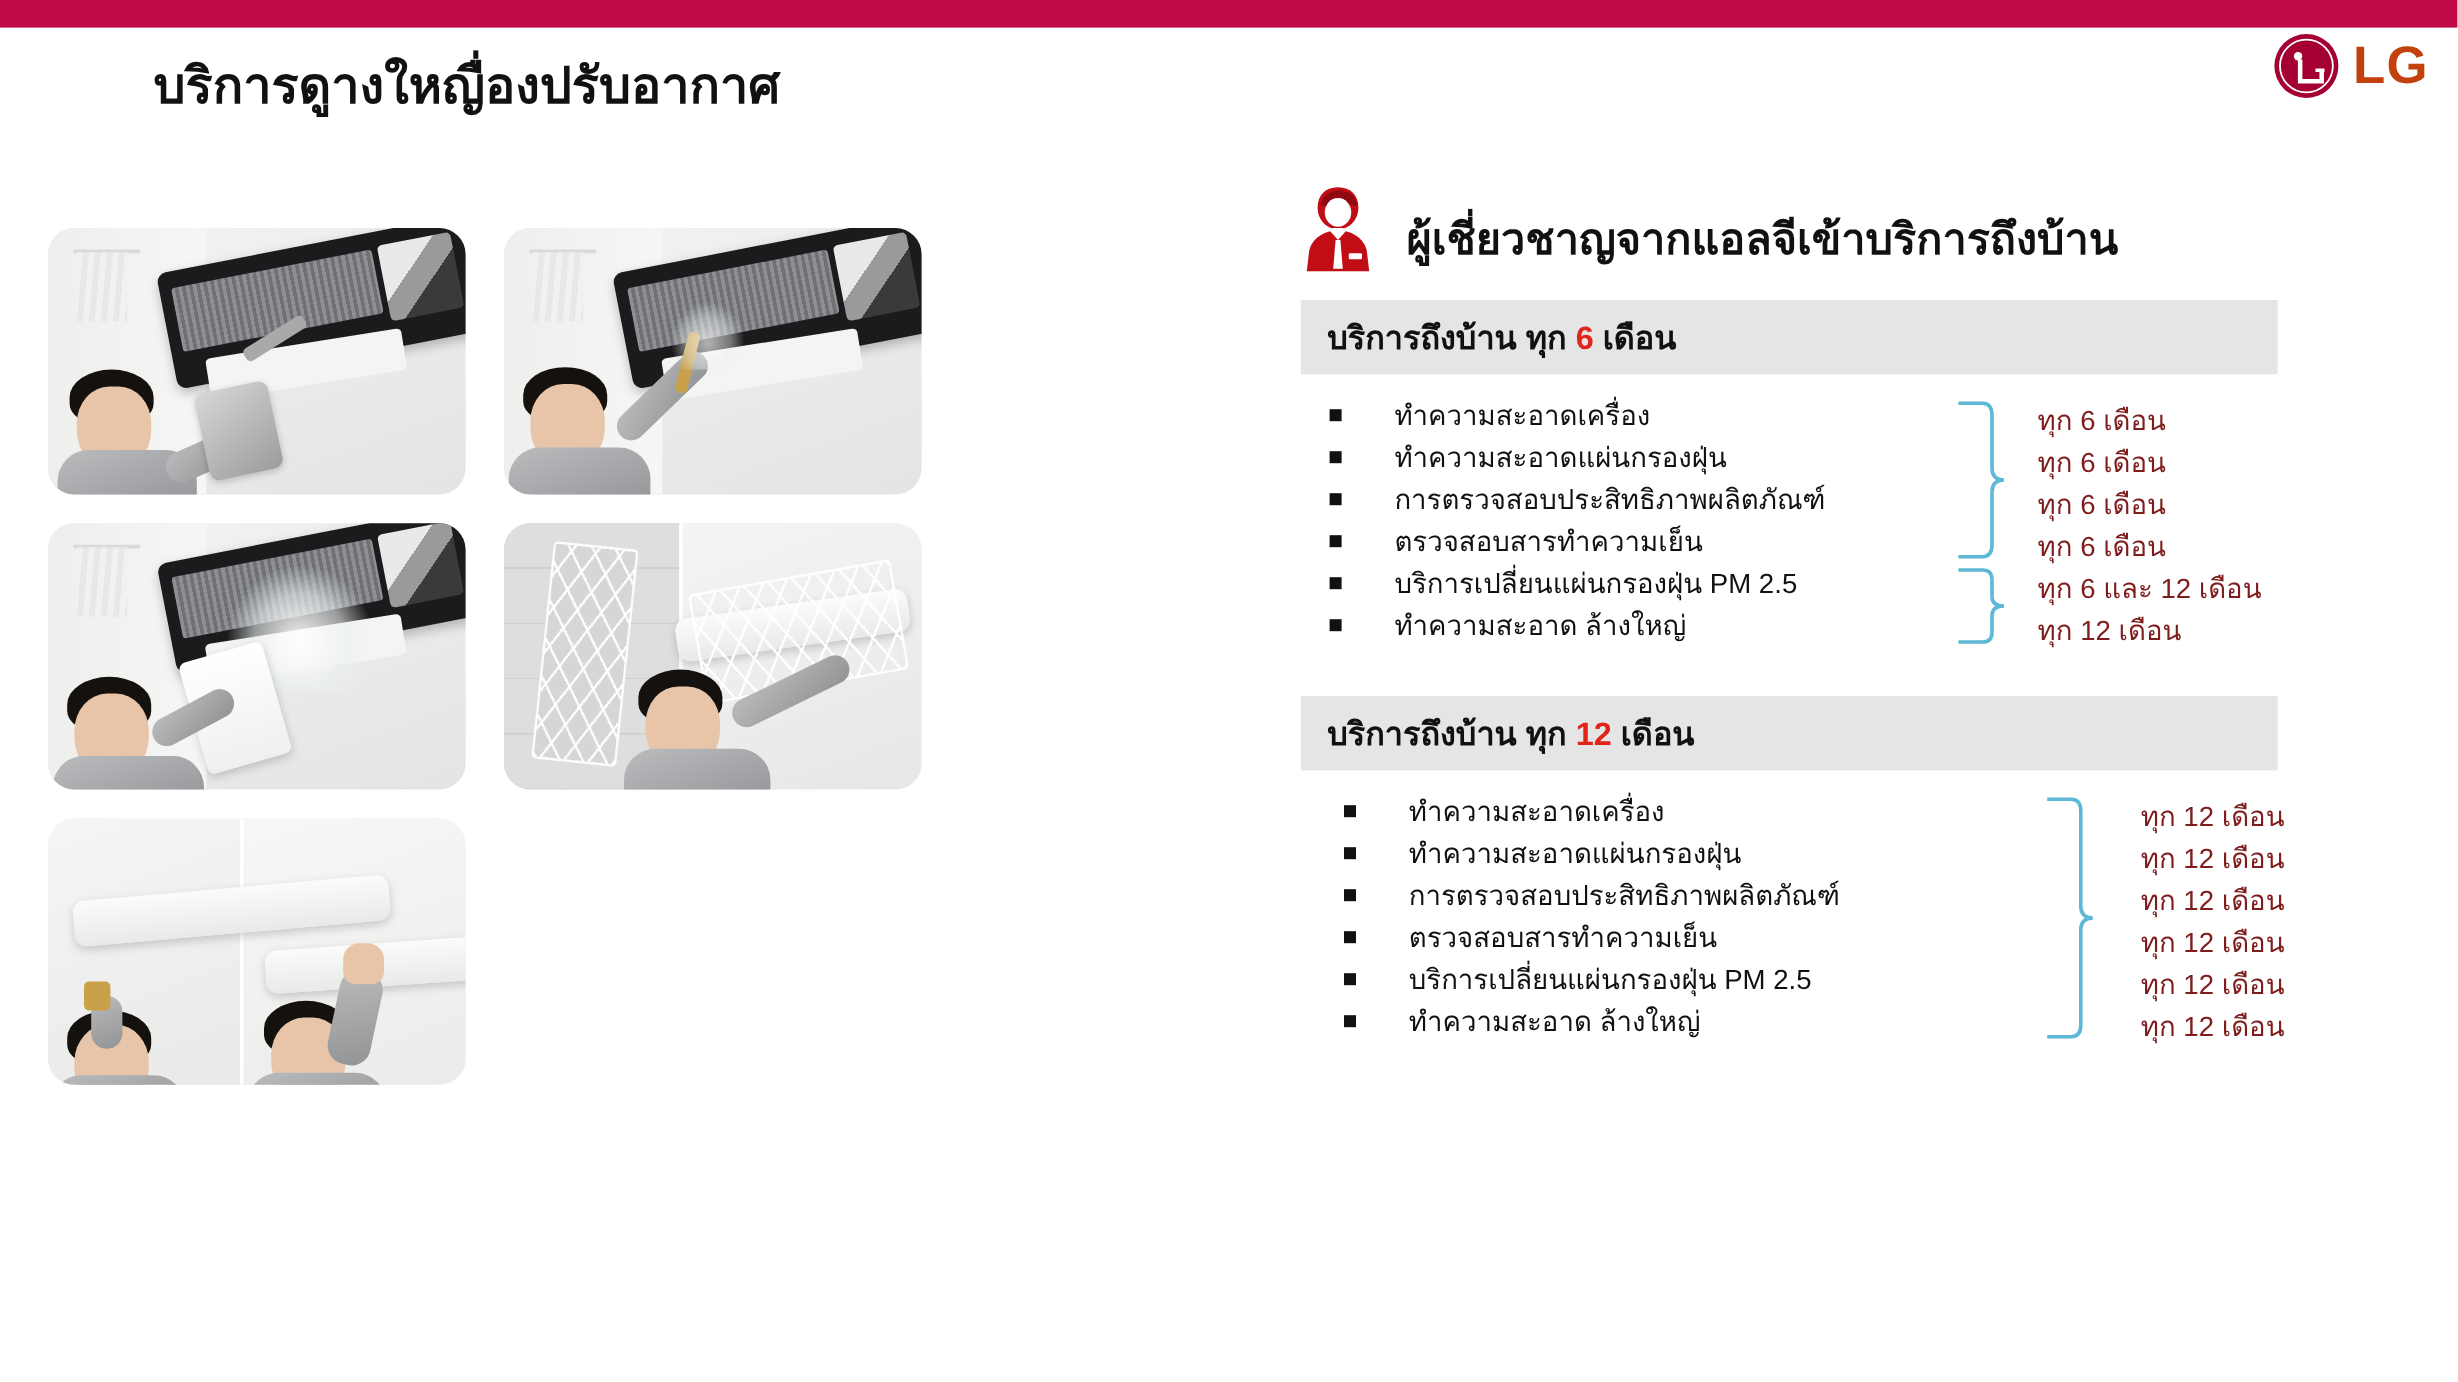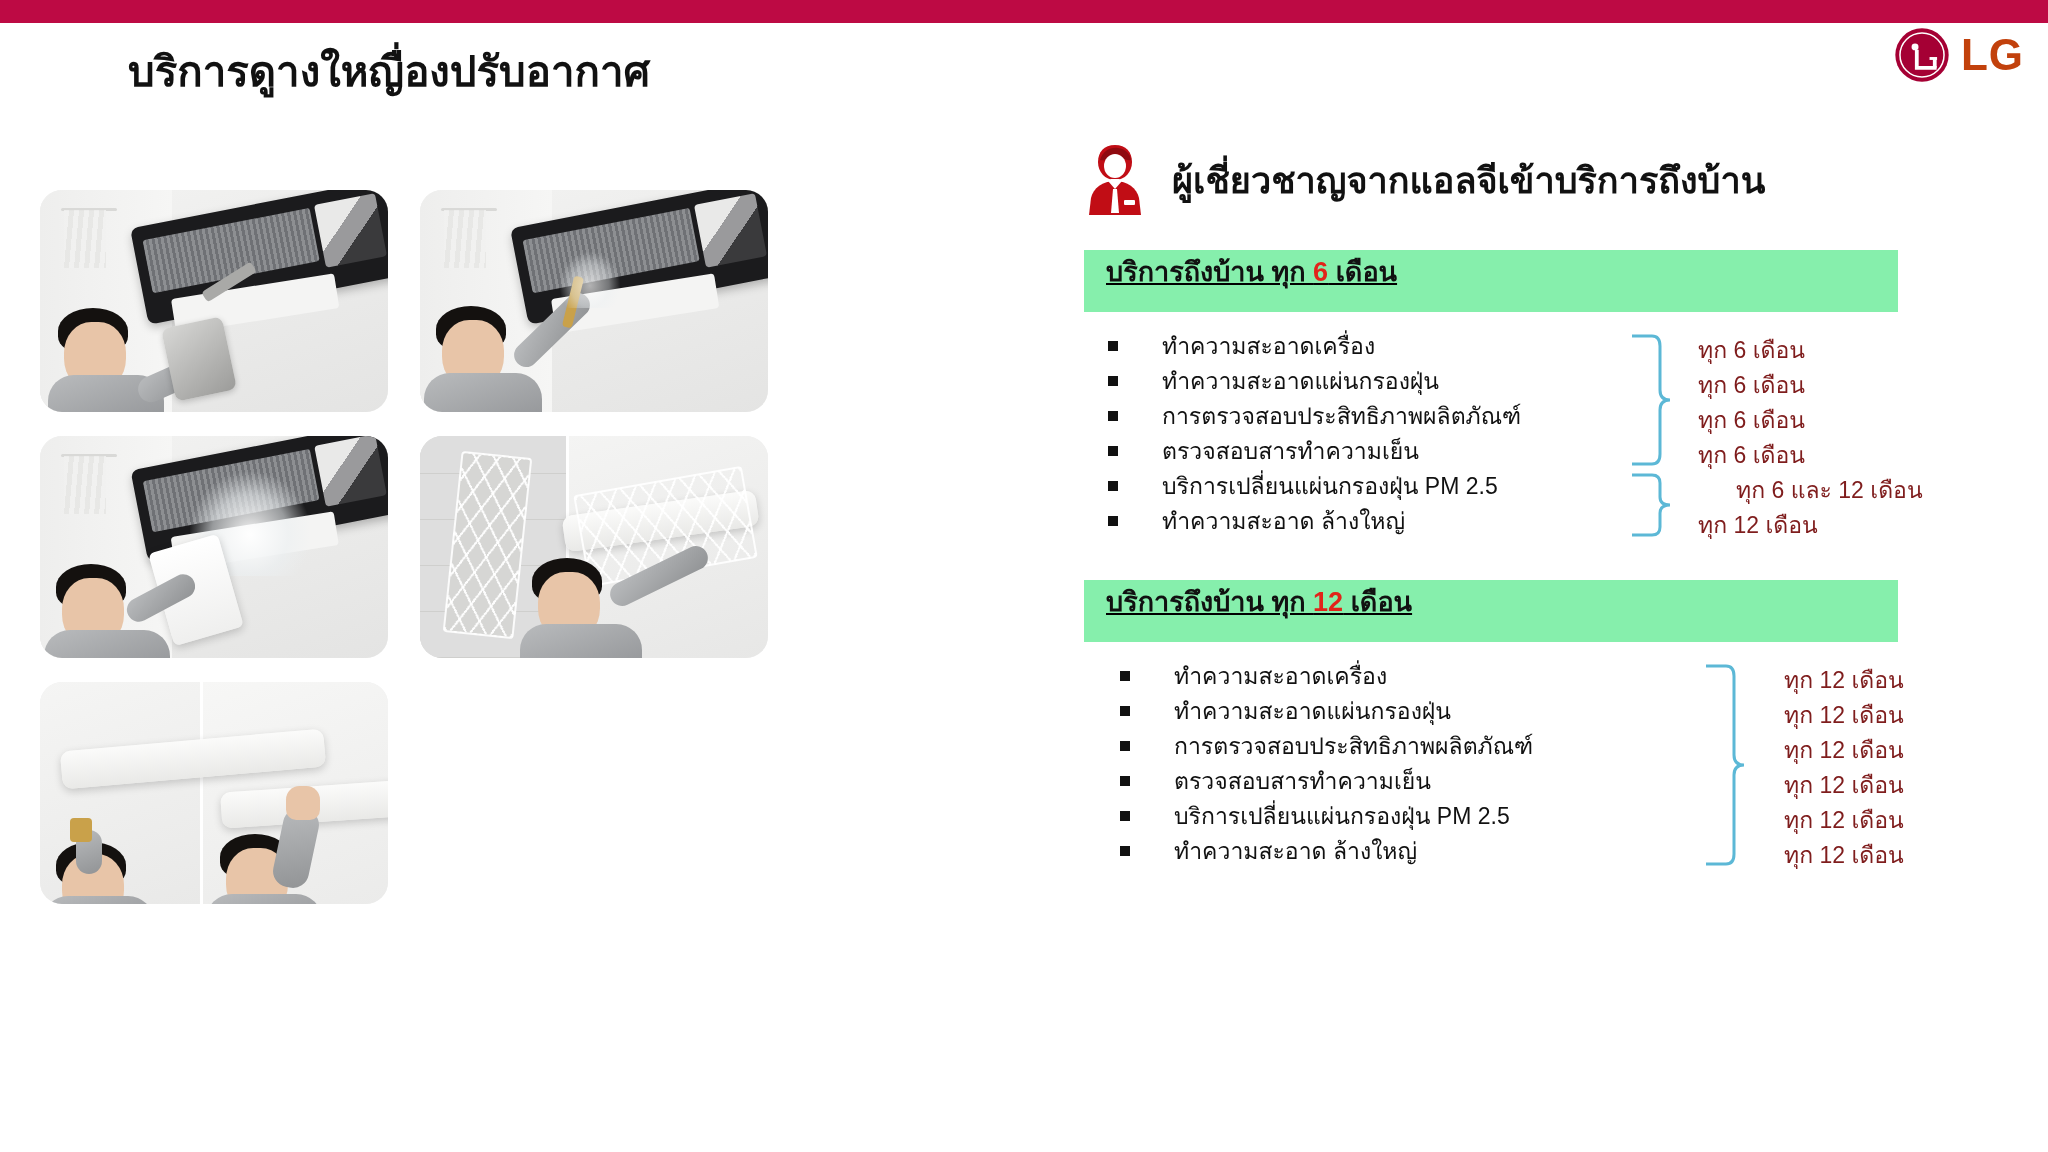--- a/index.html
+++ b/index.html
@@ -58,25 +58,25 @@
       repeating-linear-gradient(58deg,rgba(255,255,255,.95) 0 2px,rgba(255,255,255,0) 2px 17px),
       repeating-linear-gradient(-58deg,rgba(255,255,255,.95) 0 2px,rgba(255,255,255,0) 2px 17px);
       border:2px solid rgba(255,255,255,.9);border-radius:4px;}
   .tilefloor{position:absolute;inset:0;background:
       repeating-linear-gradient(0deg,#cfcfcd 0 1px,#dedede 1px 46px),
       repeating-linear-gradient(90deg,#cfcfcd 0 1px,#dcdcda 1px 52px);}
   .splitline{position:absolute;top:0;bottom:0;width:3px;background:#ffffff;}
 
   
   .right{position:absolute;left:1084px;top:132px;width:920px;}
-  .lead{display:flex;align-items:center;gap:26px;height:96px;}
+  .lead{display:flex;align-items:flex-end;gap:26px;height:96px;}
   .lead-icon{width:62px;height:74px;flex:0 0 62px;}
   .lead-text{font-size:36px;font-weight:600;color:#111;white-space:nowrap;}
 
-  .band{margin-top:22px;width:814px;height:62px;background:#86efac;display:flex;text-decoration:underline;}
+  .band{margin-top:22px;width:814px;height:62px;background:#e5e5e5;display:flex;align-items:center;}
   .band-txt{margin-left:22px;font-size:27px;font-weight:700;color:#111;white-space:nowrap;}
   .band-txt .num{color:#e2231a;}
 
   .rows{position:relative;margin-top:16px;}
   .row{display:flex;align-items:center;height:35px;}
   .bullet{width:10px;height:10px;background:#111;flex:0 0 10px;margin-left:24px;}
   .item{margin-left:44px;font-size:23px;color:#111;white-space:nowrap;}
   .period{position:absolute;font-size:23px;color:#7f1d1d;white-space:nowrap;}
   .brace{position:absolute;}
   .indent .bullet{margin-left:36px;}
@@ -271,21 +271,21 @@
           <path d="M2 4 H22 Q30 4 30 14 V58 Q30 68 40 68 Q30 68 30 78 V122 Q30 132 22 132 H2" fill="none" stroke="#5cb8d6" stroke-width="3"></path>
         </svg>
         <svg class="brace" style="left:546px;top:144px;width:46px;height:66px;" viewBox="0 0 46 66">
           <path d="M2 3 H22 Q30 3 30 11 V25 Q30 33 40 33 Q30 33 30 41 V55 Q30 63 22 63 H2" fill="none" stroke="#5cb8d6" stroke-width="3"></path>
         </svg>
 
         <div class="period" style="left:614px;top:4px;">ทุก 6 เดือน</div>
         <div class="period" style="left:614px;top:39px;">ทุก 6 เดือน</div>
         <div class="period" style="left:614px;top:74px;">ทุก 6 เดือน</div>
         <div class="period" style="left:614px;top:109px;">ทุก 6 เดือน</div>
-        <div class="period" style="left:614px;top:144px;margin-left:38px;">ทุก 6 และ 12 เดือน</div>
+        <div class="period" style="left:614px;top:144px;">ทุก 6 และ 12 เดือน</div>
         <div class="period" style="left:614px;top:179px;">ทุก 12 เดือน</div>
       </div>
     </div>
 
     <div style="margin-top:22px;">
       <div class="band">
         <div class="band-txt"><span>บริการถึงบ้าน ทุก </span><span class="num">12</span><span> เดือน</span></div>
       </div>
       <div class="rows indent" style="height:230px;">
         <div class="row">

